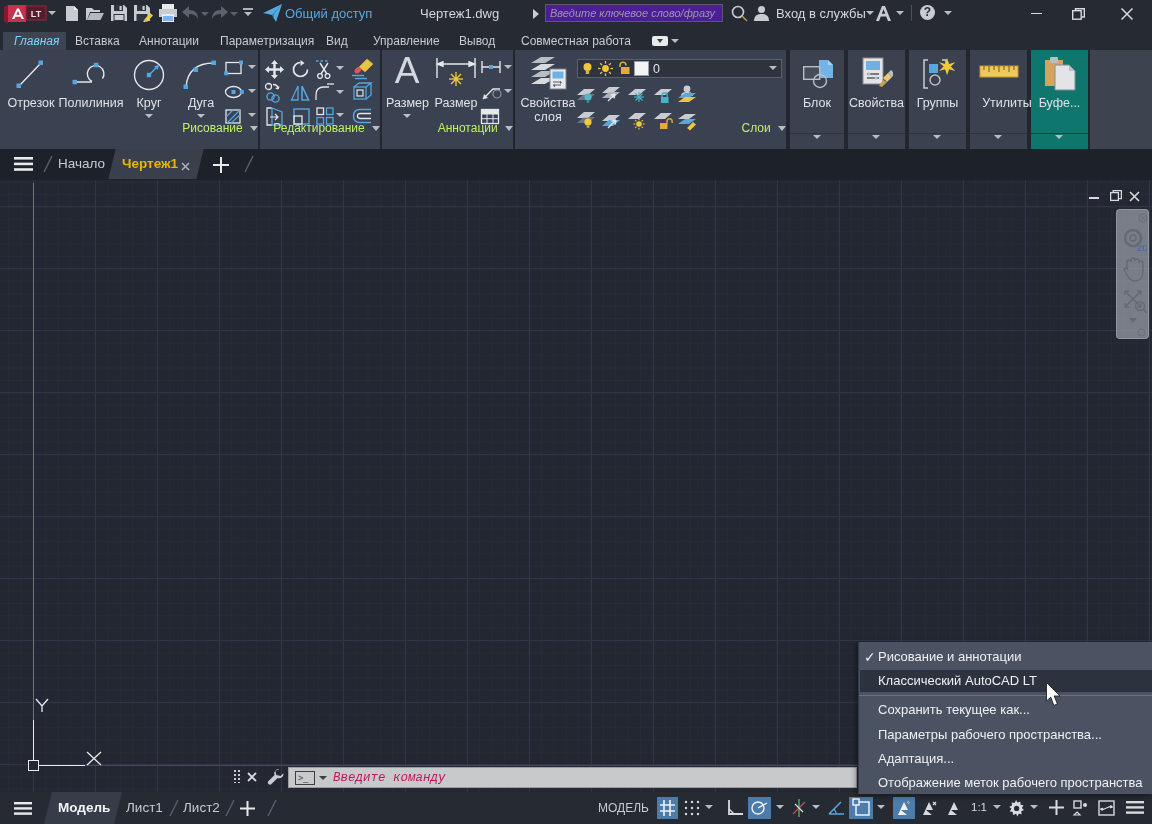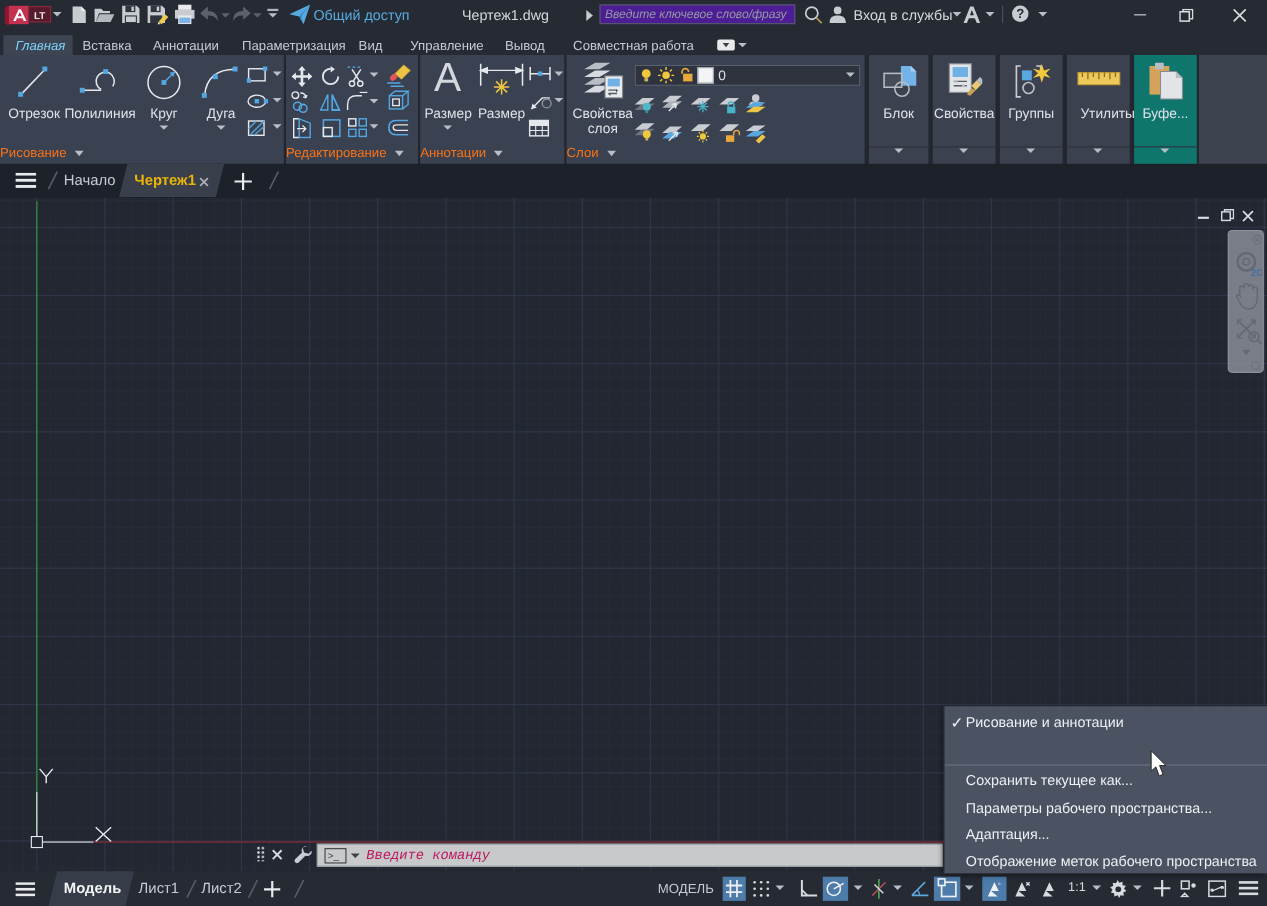--- a/index.html
+++ b/index.html
@@ -8,21 +8,21 @@
 .abs{position:absolute;}
 
 #titlebar{left:0;top:0;width:1152px;height:28px;background:#262a33;}
 #tabrow{left:0;top:28px;width:1152px;height:22px;background:#262a33;}
 .rtab{position:absolute;top:4px;height:18px;line-height:18px;color:#c6cad2;font-size:12px;white-space:nowrap;}
 
 #ribbon{left:0;top:50px;width:1152px;height:99px;background:#23262e;}
 #ribbon .abs,#ribbon .bigbtn{margin-top:2px;}
 #ribbon .plabel{margin-top:0;}
 .rpanel{position:absolute;top:0;height:99px;background:#3a4150;margin-top:0 !important;}
-.plabel{position:absolute;bottom:3px;left:0;right:0;text-align:left;color:#f97316;font-size:12px;white-space:nowrap;}
+.plabel{position:absolute;bottom:14px;left:0;right:0;text-align:right;color:#bef264;font-size:12px;white-space:nowrap;}
 .plabel .pcaret{display:inline-block;width:0;height:0;border-left:4.5px solid transparent;border-right:4.5px solid transparent;border-top:5.5px solid #b8bdc6;margin-left:4px;vertical-align:1.5px;}
 .bigbtn{position:absolute;text-align:center;color:#dfe2e8;font-size:12.5px;}
 .caretdown{width:0;height:0;border-left:4px solid transparent;border-right:4px solid transparent;border-top:4px solid #b8bdc6;display:block;}
 
 #filetabs{left:0;top:149px;width:1152px;height:31px;background:#1d2129;}
 
 #canvas{left:0;top:180px;width:1152px;height:612px;background:#222732;
 background-image:
  linear-gradient(90deg, #2f364a 1px, transparent 1px),
  linear-gradient(0deg, #2f364a 1px, transparent 1px),
@@ -732,20 +732,23 @@
           <rect x="0" y="5.2" width="18" height="2.4"></rect>
           <rect x="0" y="10.4" width="18" height="2.4"></rect>
         </g>
       </svg>
   </div>
   <div id="ctxmenu" class="abs">
     <div class="mitem" style="top:3px;">
         <span style="left:5px;font-size:14px;">✓</span>
         <span class="txt">Рисование и аннотации</span>
       </div>
+    <div class="mitem" style="top:27px;background:#2d333e;box-shadow:inset 0 0 0 1px #46546b;">
+        <span class="txt">Классический AutoCAD LT</span>
+      </div>
     <div style="position:absolute;top:53px;left:0;width:294px;border-top:1px solid #6a7280;"></div>
     <div class="mitem" style="top:56px;">
         <span class="txt">Сохранить текущее как...</span>
       </div>
     <div class="mitem" style="top:81px;">
         <span class="txt">Параметры рабочего пространства...</span>
       </div>
     <div class="mitem" style="top:129px;">
         <span class="txt">Отображение меток рабочего пространства</span>
       </div>

